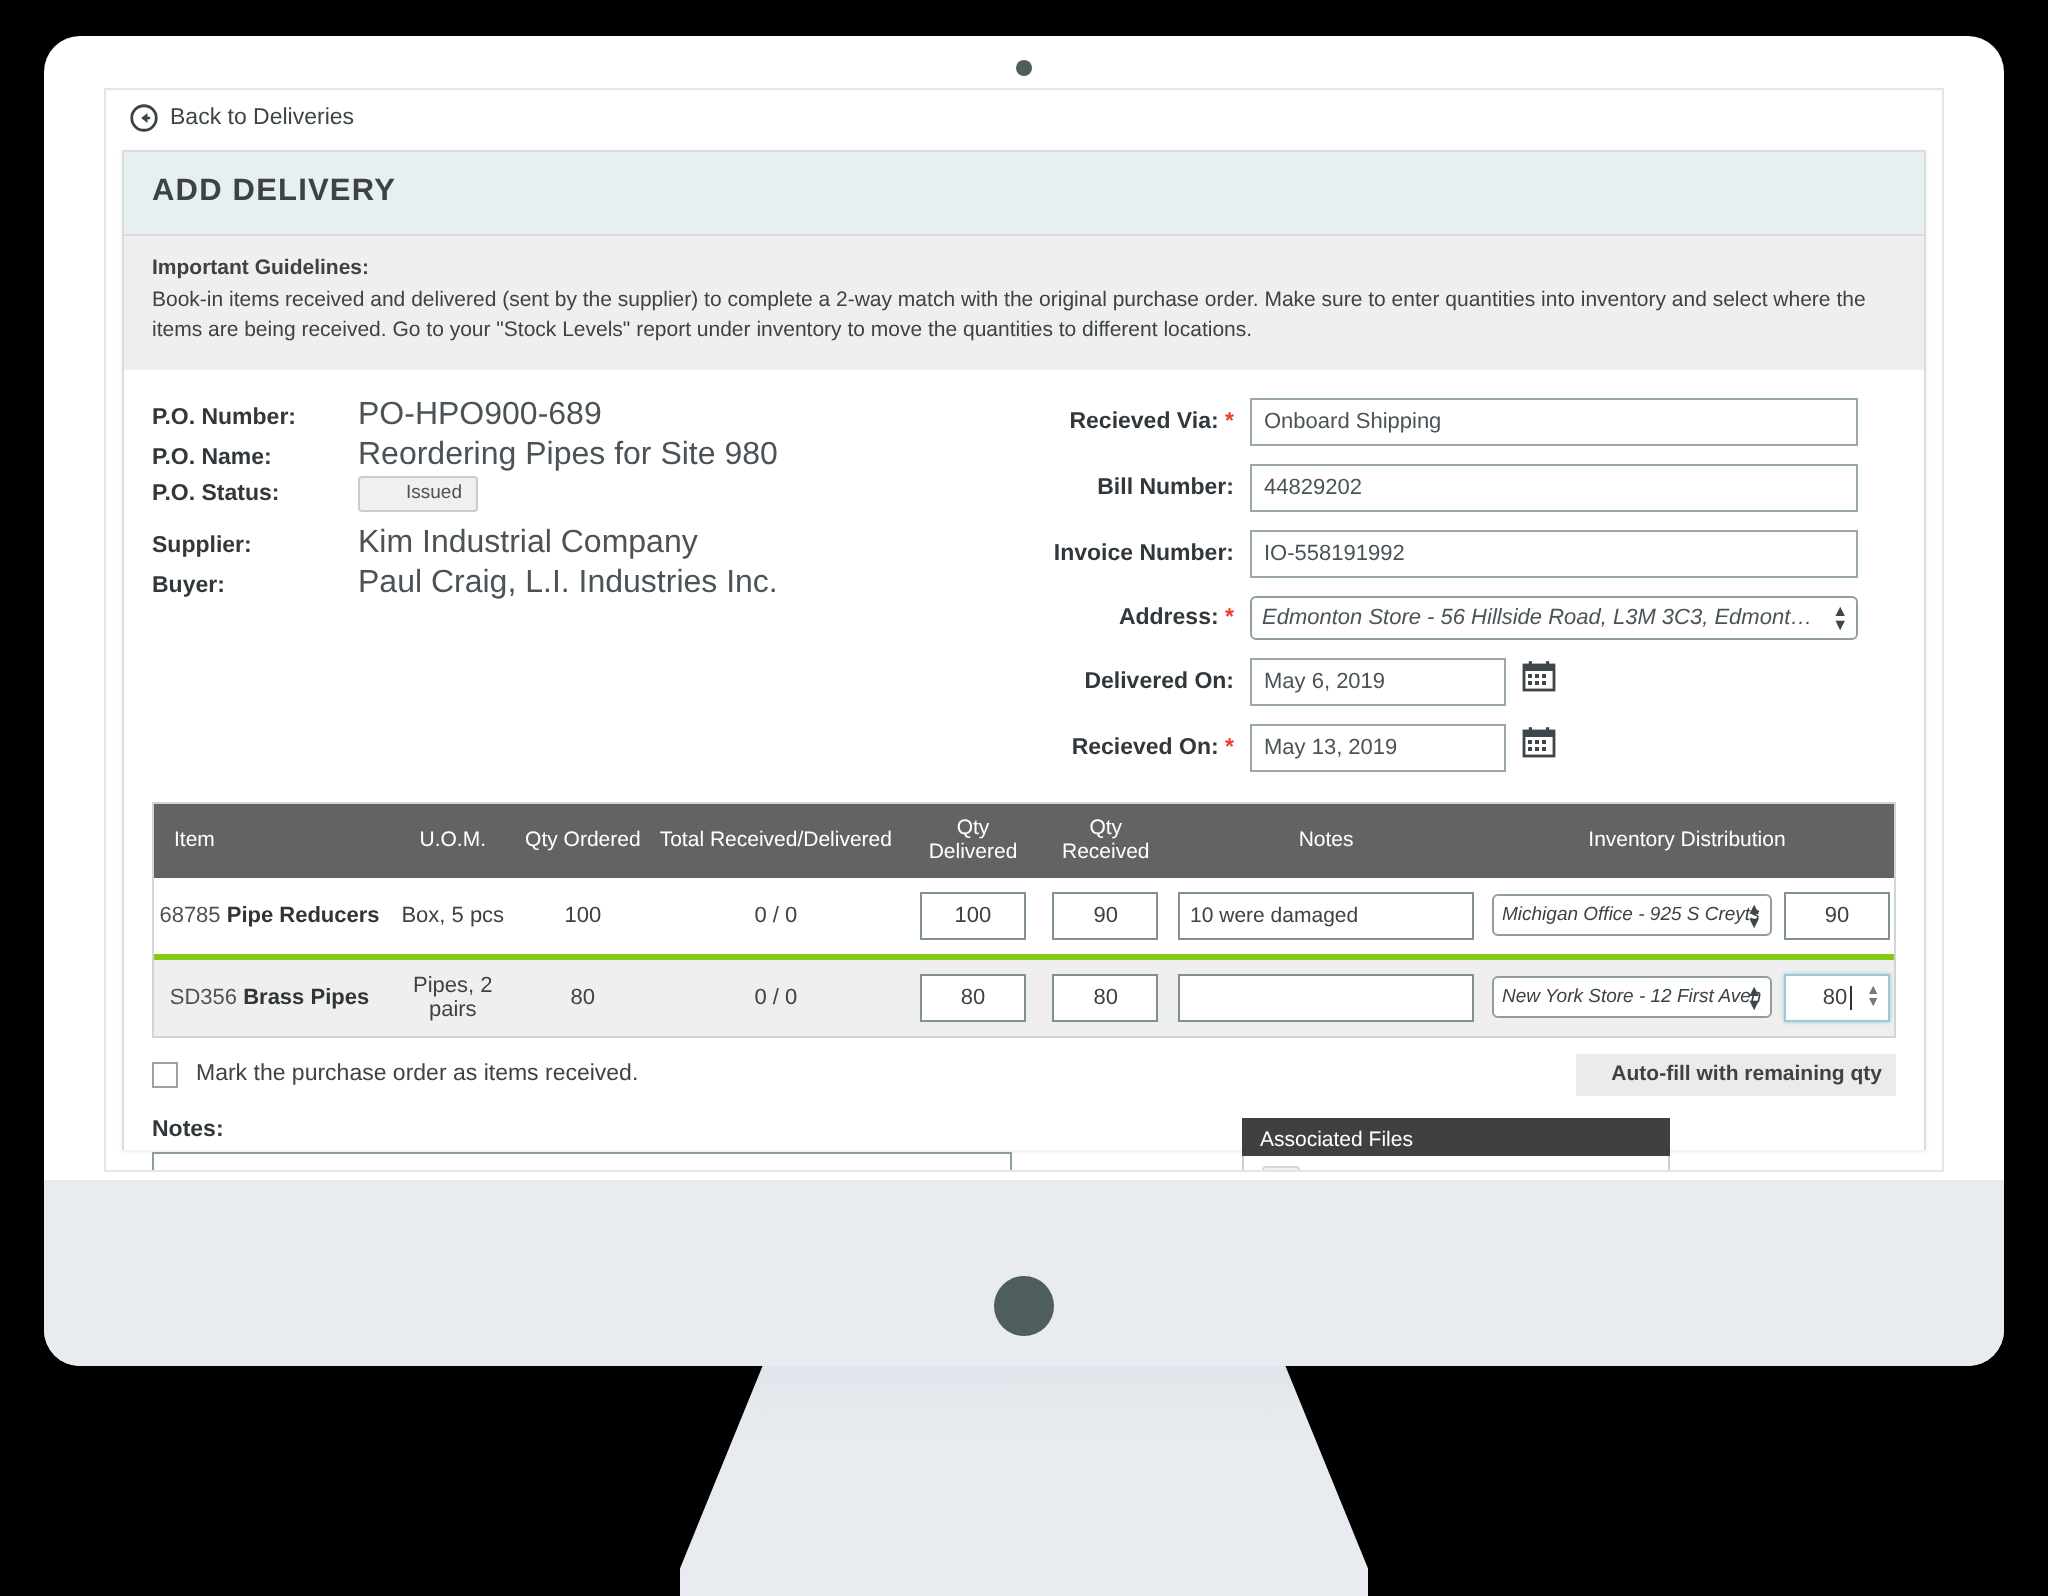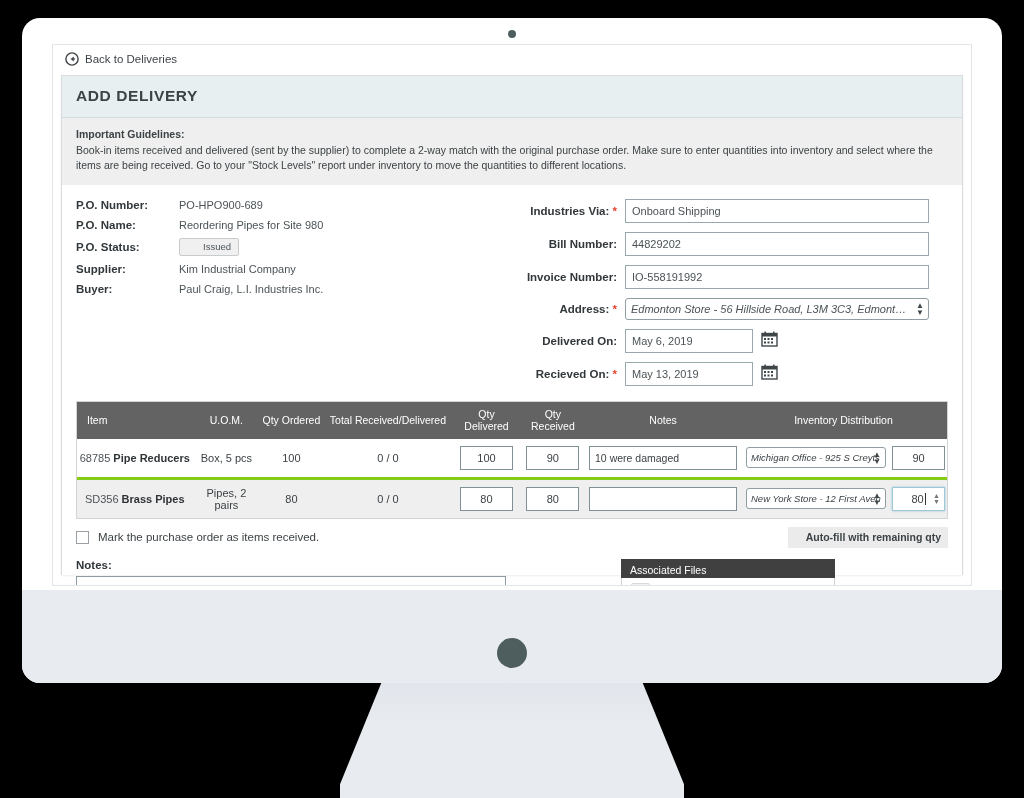--- a/index.html
+++ b/index.html
@@ -112,21 +112,21 @@
     padding: 14px 14px 0 14px;
   }
   #col-left { width: 445px; flex: none; }
   #col-right { flex: 1; }
 
   .info-row { display: flex; height: 20px; align-items: baseline; }
   .info-label {
     width: 103px; flex: none;
     font-size: 11.5px; font-weight: bold; color: #31373a;
   }
-  .info-value { font-size: 11px; color: #4b5357; }
+  .info-value { font-size: 16px; color: #4b5357; }
   .badge {
     display: inline-block;
     font-size: 9.5px;
     color: #4b5357;
     background: #f0f0f0;
     border: 1px solid #c9cccf;
     border-radius: 2px;
     padding: 2px 7px 3px 23px;
     position: relative; top: -1px;
   }
@@ -356,21 +356,21 @@
             </div>
             <div class="info-row">
               <span class="info-label">Buyer:</span>
               <span class="info-value">Paul Craig, L.I. Industries Inc.</span>
             </div>
           </div>
 
           <div id="col-right">
 
             <div class="form-row">
-              <span class="form-label"><span>Industries Via:</span> <span class="req">*</span></span>
+              <span class="form-label"><span>Recieved Via:</span> <span class="req">*</span></span>
               <input class="tx tx-wide" type="text" value="Onboard Shipping" style="">
             </div>
 
             <div class="form-row">
               <span class="form-label">Bill Number:</span>
               <input class="tx tx-wide" type="text" value="44829202" style="">
             </div>
 
             <div class="form-row">
               <span class="form-label">Invoice Number:</span>

